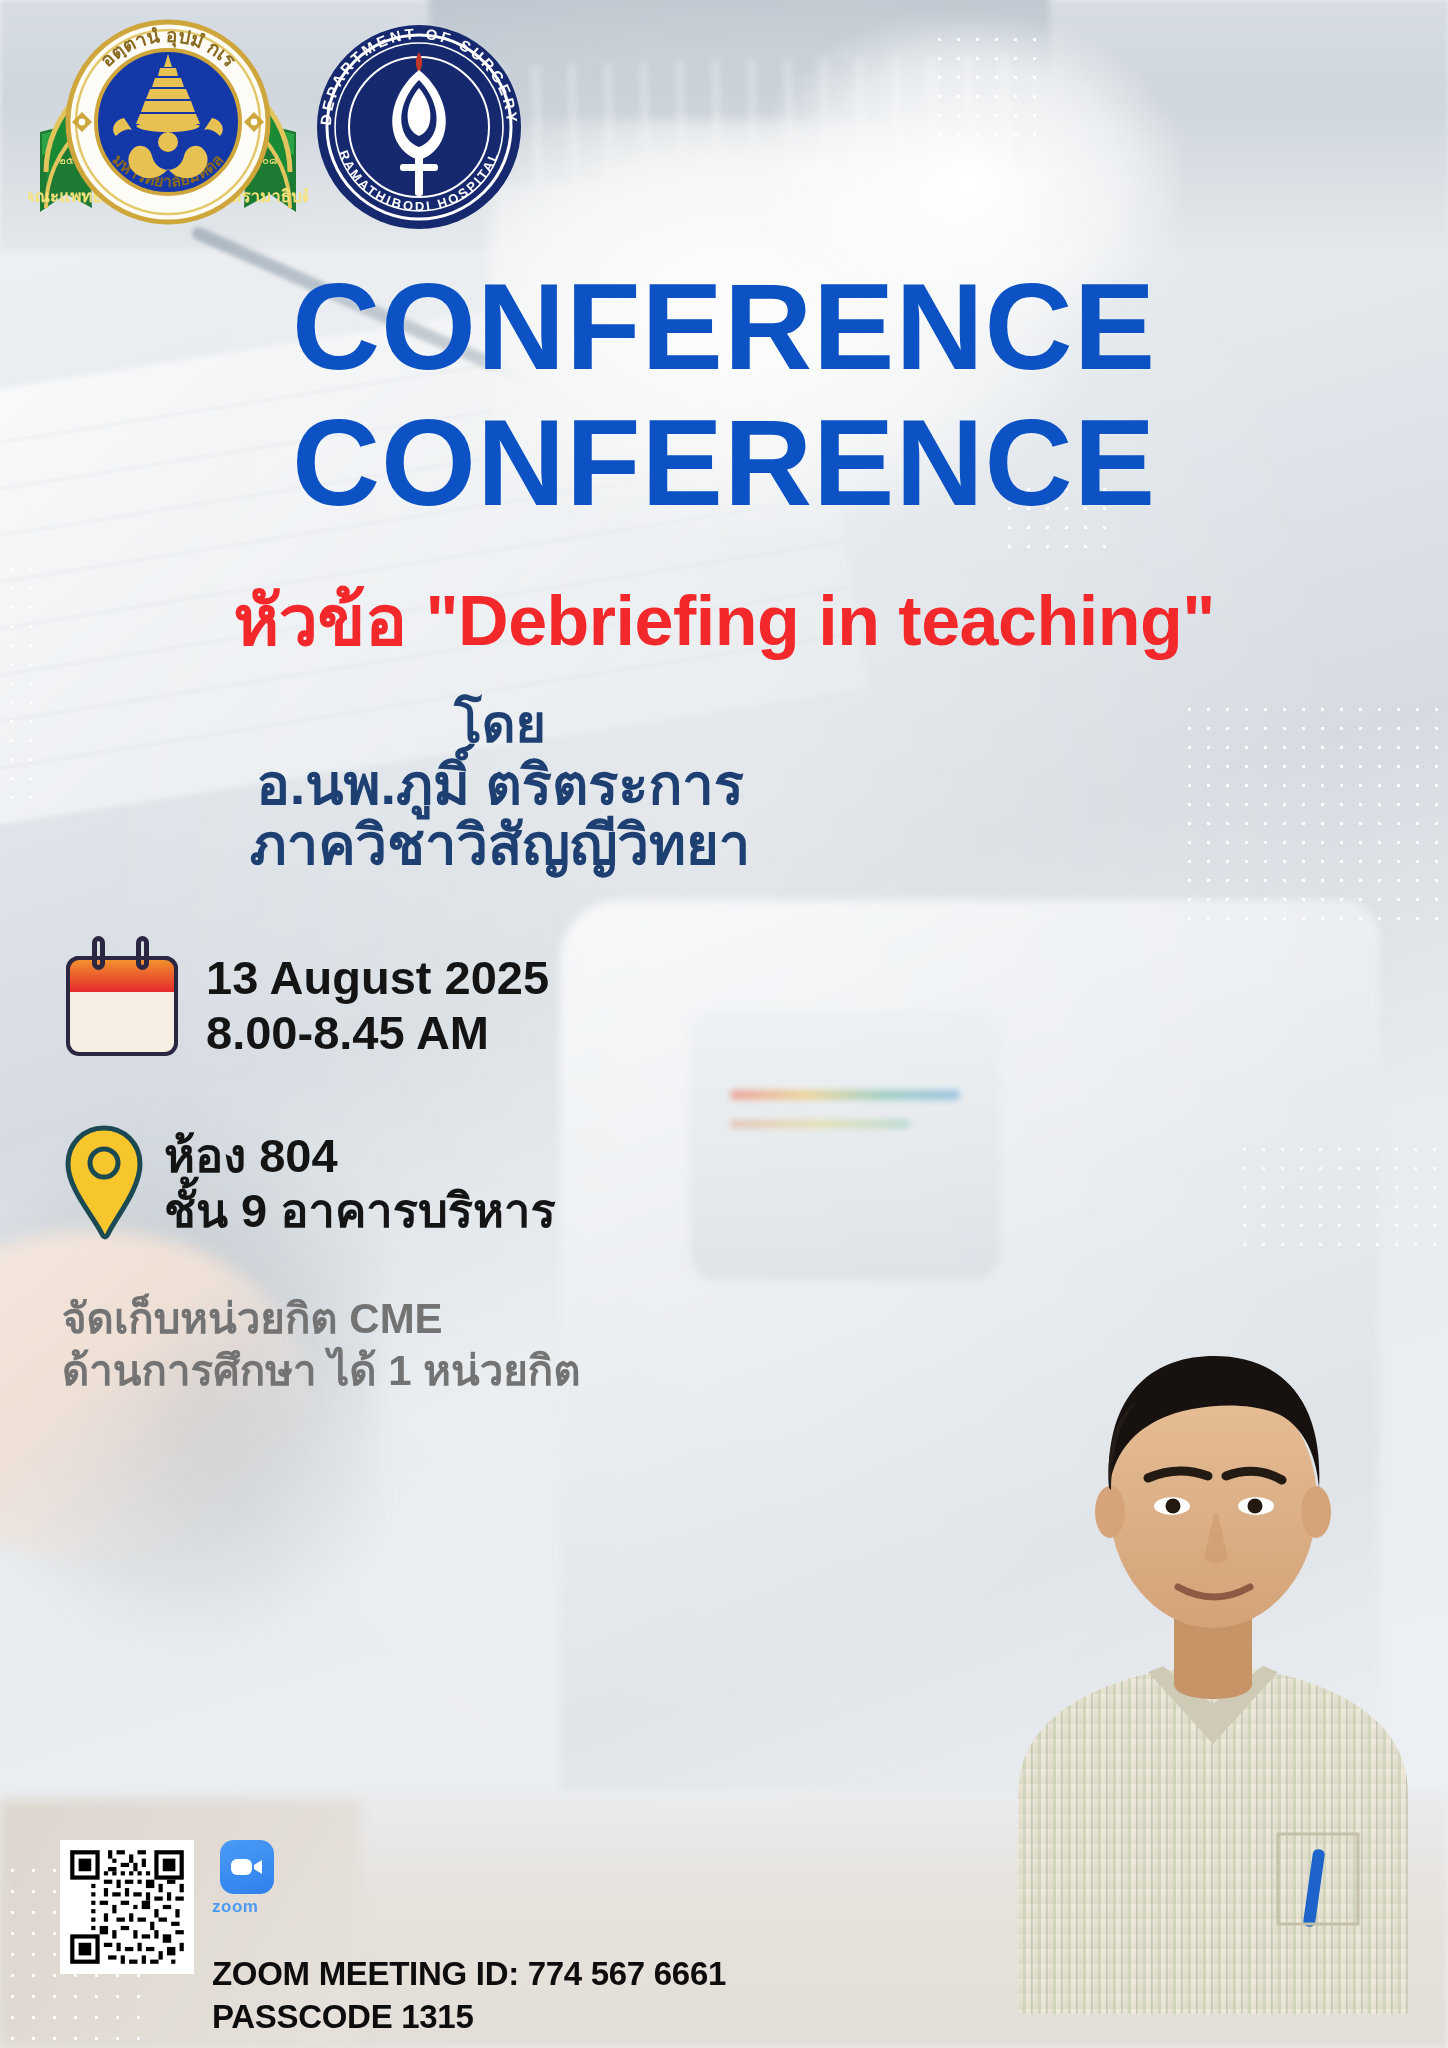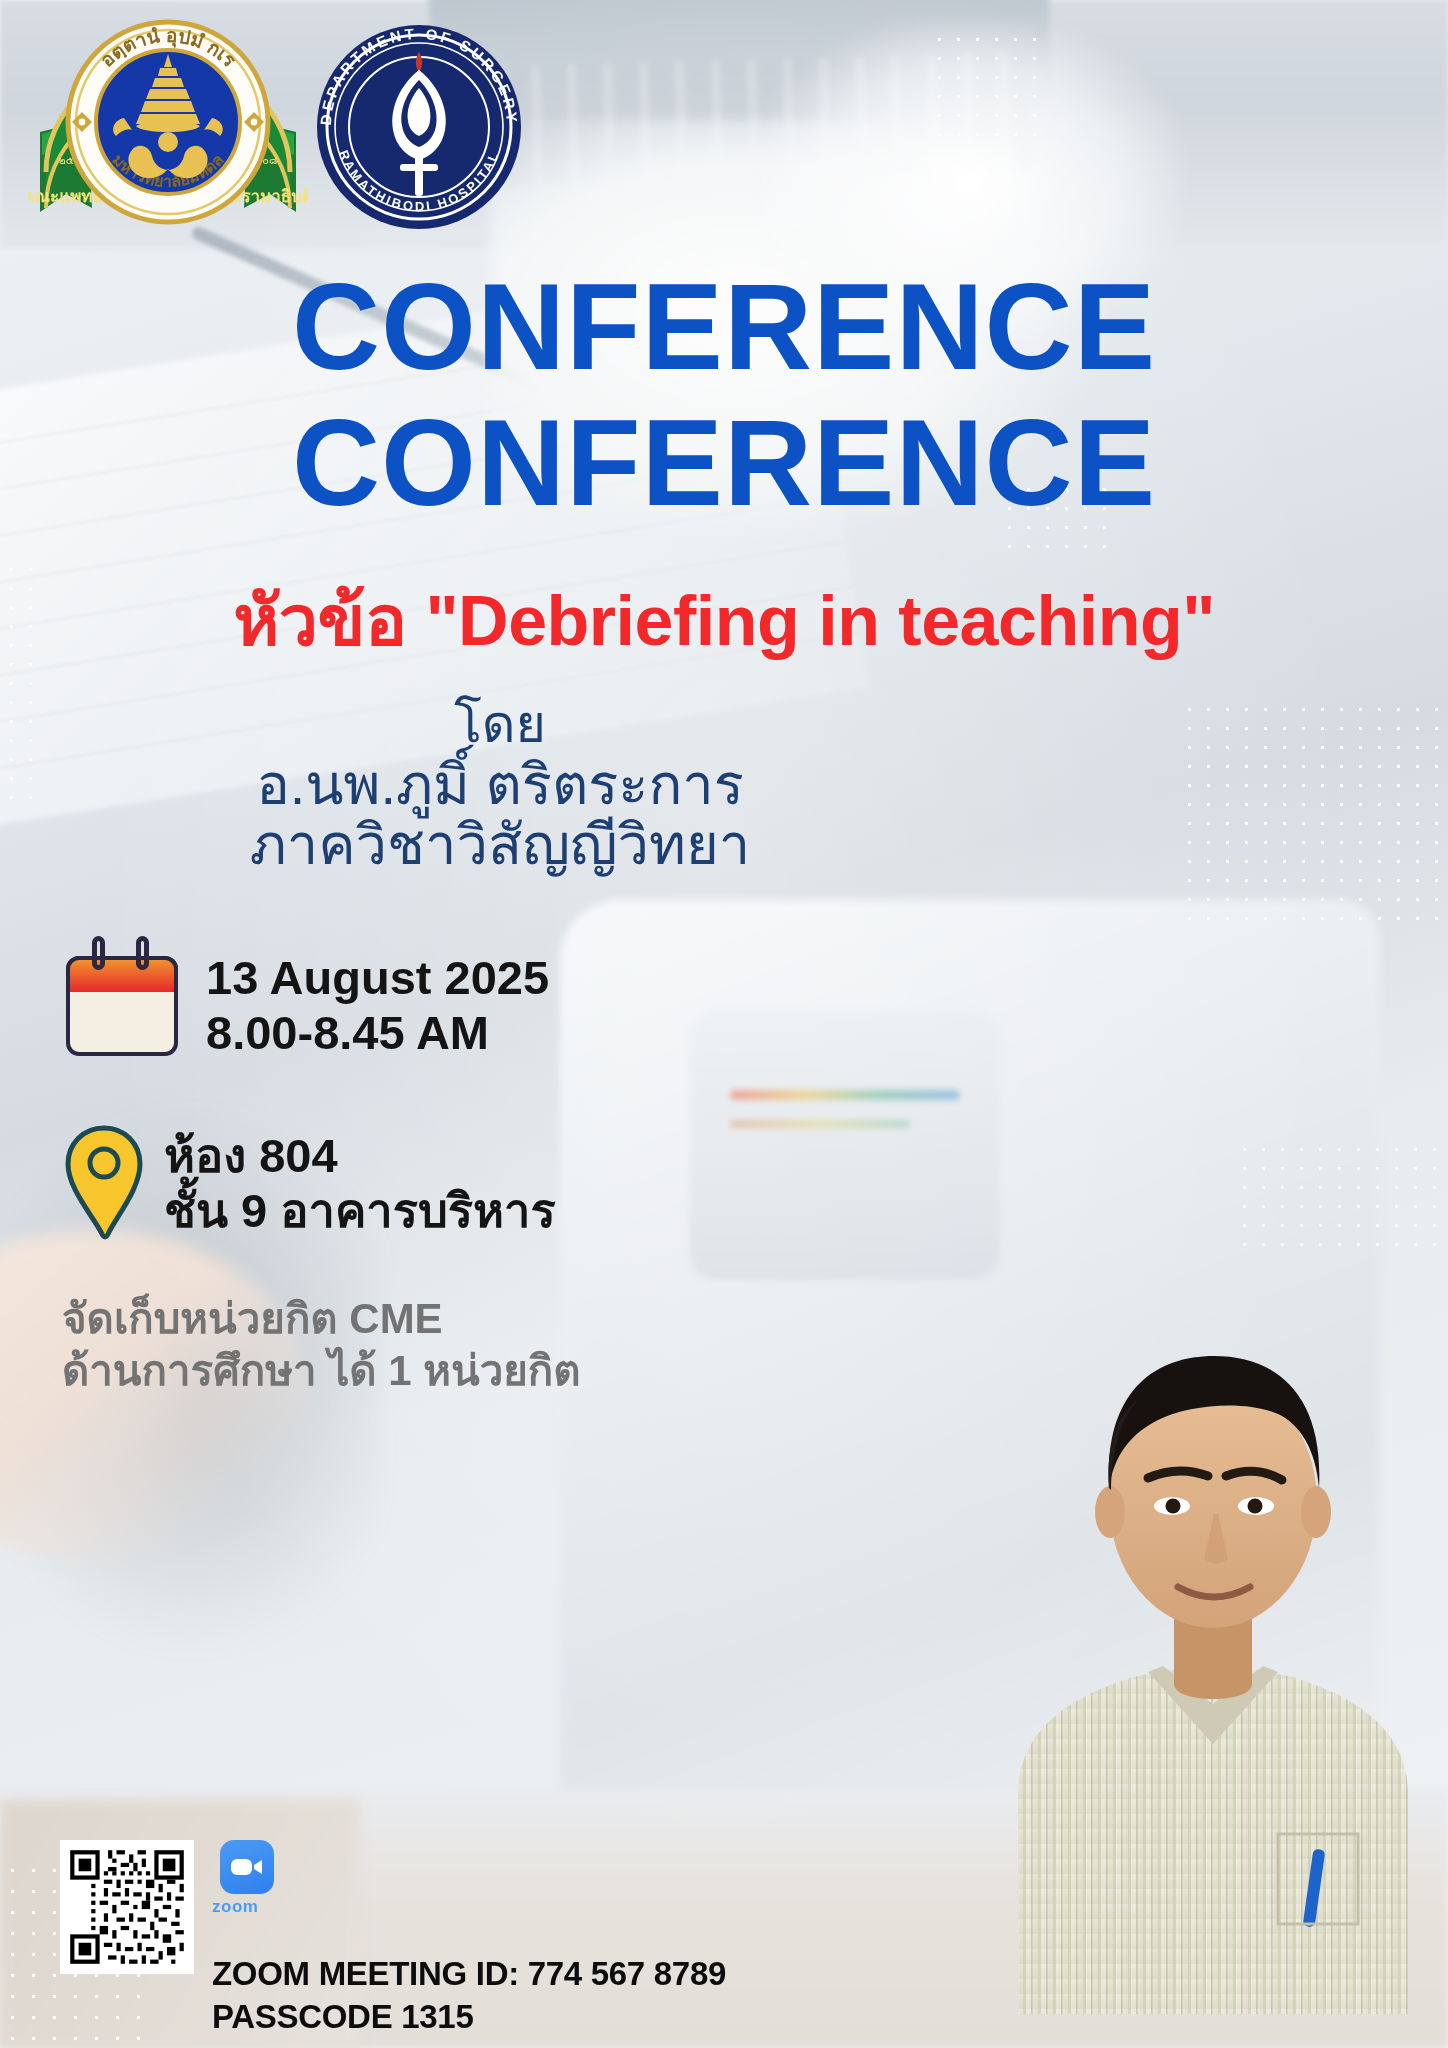--- a/index.html
+++ b/index.html
@@ -144,21 +144,21 @@
 
   #subtitle{
     position:absolute; left:0; top:565px; width:1448px; text-align:center;
     color:#f3282b; font-size:70px; font-weight:700;
     font-family:"Liberation Sans", sans-serif; letter-spacing:-0.5px;
   }
 
   
   .speaker-line{
     position:absolute; left:0; width:1000px; text-align:center;
-    color:#1d3f72; font-weight:400; font-family:"Liberation Sans", sans-serif;
+    color:#1d3f72; font-weight:700; font-family:"Liberation Sans", sans-serif;
   }
   #speaker-by      { top:682px;  font-size:52px; }
   #speaker-name    { top:740px;  font-size:56px; }
   #speaker-dept    { top:800px;  font-size:56px;text-align:center; }
   #speaker-faculty { top:858px;  font-size:56px; }
 
   
   .info-row{ position:absolute; display:flex; align-items:flex-start; }
   #row-date{ left:62px; top:940px; }
   #row-place{ left:62px; top:1122px; }
@@ -522,16 +522,16 @@
   <div id="zoom-logo">
     <div class="zoom-badge">
       <svg width="34" height="22" viewBox="0 0 34 22">
         <rect x="1" y="3" width="21" height="16" rx="6" fill="#ffffff"></rect>
         <path d="M24 9 L32 4 L32 18 L24 13 Z" fill="#ffffff"></path>
       </svg>
     </div>
     <div id="zoom-word">zoom</div>
   </div>
 
-  <div class="footer-line" id="footer-id">ZOOM MEETING ID: 774 567 8789</div>
+  <div class="footer-line" id="footer-id">ZOOM MEETING ID: 774 567 6661</div>
   <div class="footer-line" id="footer-pass">PASSCODE 1315</div>
 
 </div>
 
 </body></html>

